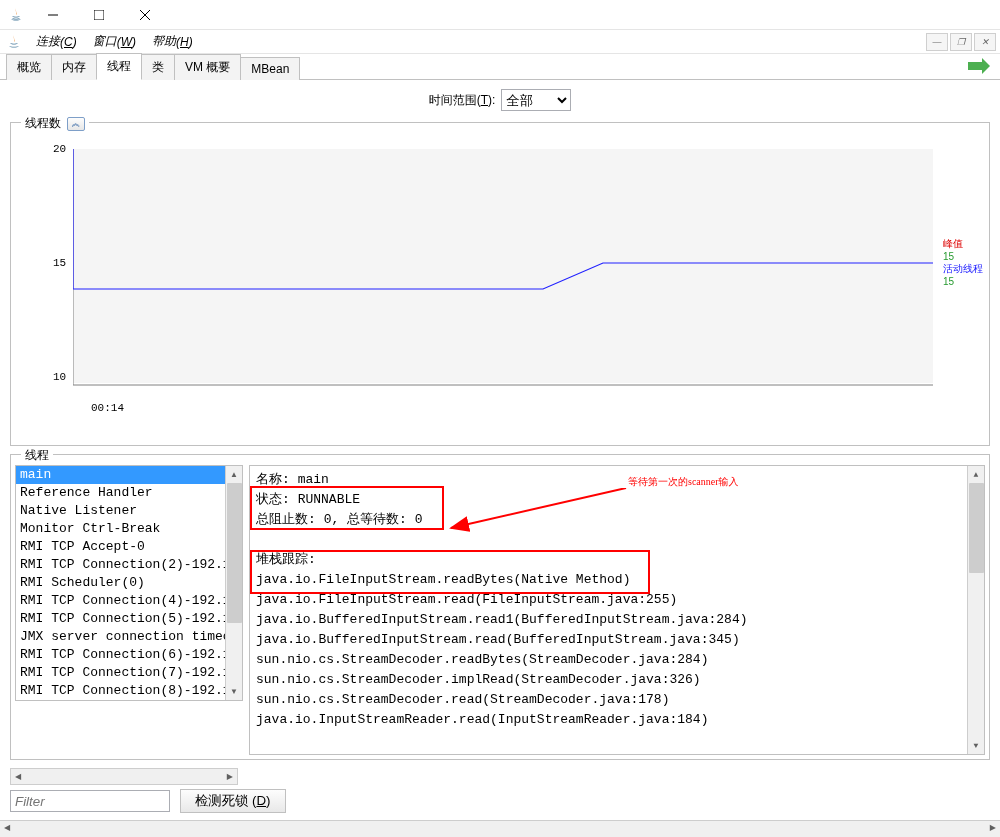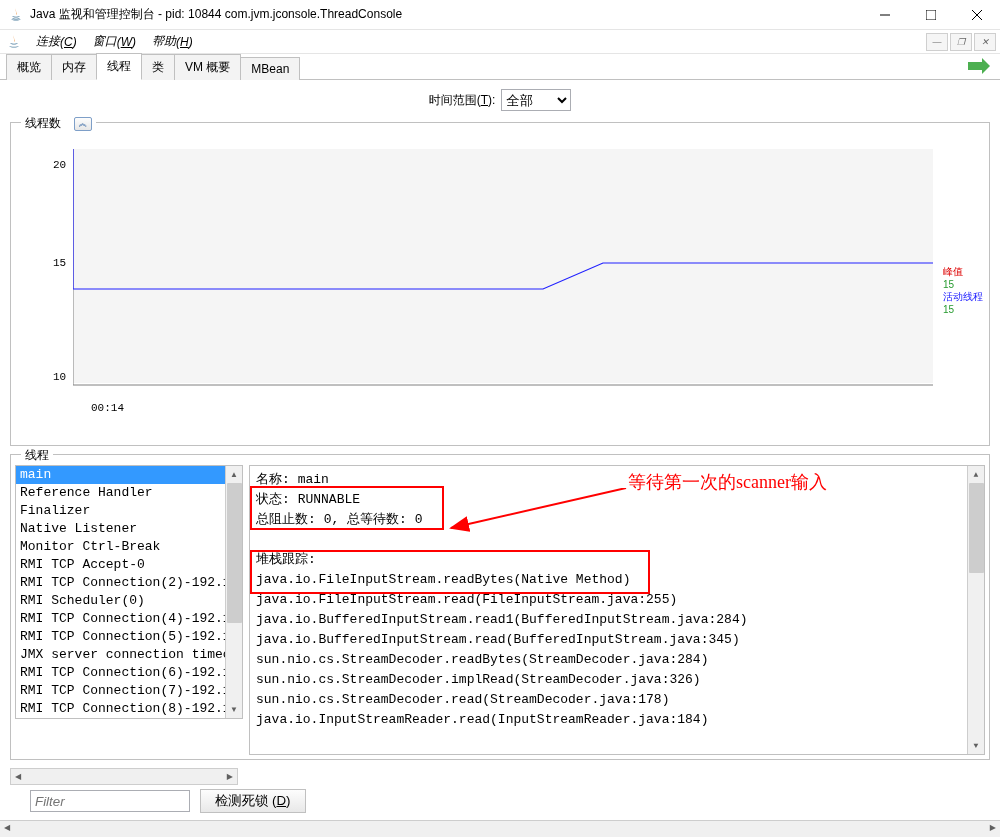--- a/index.html
+++ b/index.html
@@ -15,27 +15,27 @@
 .menu-u { text-decoration: underline; }
 .sub-win-btns { position: absolute; right: 4px; display: flex; gap: 2px; }
 .sub-win-btn { width: 22px; height: 18px; border: 1px solid #cfcfcf; background: #f5f5f5; display: flex; align-items: center; justify-content: center; font-size: 9px; color: #666; }
 .tabbar { height: 26px; display: flex; align-items: flex-end; border-bottom: 1px solid #c0c0c0; padding-left: 6px; position: relative; background: #fff; }
 .tab { padding: 4px 10px; border: 1px solid #c0c0c0; border-bottom: none; background: #f3f3f3; margin-right: -1px; position: relative; top: 1px; }
 .tab.active { background: #fff; border-bottom: 1px solid #fff; z-index: 1; }
 .green-arrow { position: absolute; right: 10px; top: 4px; }
 .time-range { height: 40px; display: flex; align-items: center; justify-content: center; gap: 6px; }
 .time-range select { width: 70px; height: 22px; border: 1px solid #abadb3; background: #fff; }
 .chart-section { margin: 2px 10px 8px 10px; border: 1px solid #c0c0c0; position: relative; padding: 18px 12px 8px 12px; height: 324px; }
-.chart-legend { position: absolute; top: -8px; left: 10px; background: #fff; padding: 0 4px; display: flex; align-items: center; gap: 13px; }
+.chart-legend { position: absolute; top: -8px; left: 10px; background: #fff; padding: 0 4px; display: flex; align-items: center; gap: 6px; }
 .chev-btn { width: 18px; height: 14px; border: 1px solid #7e9fc8; border-radius: 2px; display: flex; align-items: center; justify-content: center; background: linear-gradient(#fdfdfd,#e7e7e7); color: #2a5fa0; font-size: 9px; }
 .chart-area { position: relative; width: 950px; height: 255px; margin-left: 6px; }
 .y-tick { position: absolute; left: 24px; font-size: 11px; font-family: "Courier New", monospace; transform: translateY(-50%); }
 .x-tick { position: absolute; bottom: -18px; font-size: 11px; font-family: "Courier New", monospace; }
 .chart-svg { position: absolute; left: 44px; top: 0; }
-.chart-labels { position: absolute; right: -4px; top: 96px; font-size: 10px; margin-top: 28px; }
+.chart-labels { position: absolute; right: -4px; top: 96px; font-size: 10px; }
 .chart-labels .peak { color: #d00; }
 .chart-labels .peak-v { color: #269a2f; font-size: 10px; }
 .chart-labels .active { color: #2020ff; }
 .chart-labels .active-v { color: #269a2f; font-size: 10px; }
 .bottom-section { display: flex; flex-direction: column; margin: 4px 10px 0 10px; }
 .bottom-top { border: 1px solid #c0c0c0; position: relative; padding: 10px 4px 4px 4px; margin-bottom: 8px; height: 306px; }
 .bottom-top-label { position: absolute; top: -8px; left: 10px; background: #fff; padding: 0 4px; }
 .bottom-columns { display: flex; height: 100%; }
 .thread-list-wrap { width: 228px; position: relative; border: 1px solid #c0c0c0; background: #fff; overflow: hidden; }
 .thread-list { font-family: "Courier New", monospace; font-size: 13px; overflow-y: auto; height: 100%; }
@@ -47,38 +47,37 @@
 .list-scroll .thumb { position: absolute; top: 17px; left: 1px; width: 15px; height: 140px; background: #cdcdcd; border-radius: 1px; }
 .detail-pane { flex: 1; margin-left: 6px; border: 1px solid #c0c0c0; background: #fff; position: relative; padding: 4px 6px; font-family: "Courier New", monospace; font-size: 13px; line-height: 20px; overflow: hidden; }
 .detail-scroll { position: absolute; right: 0; top: 0; width: 17px; height: 100%; background: #f0f0f0; border-left: 1px solid #cdcdcd; }
 .detail-scroll .up, .detail-scroll .down { height: 17px; display: flex; align-items: center; justify-content: center; font-size: 8px; color: #606060; }
 .detail-scroll .down { position: absolute; bottom: 0; width: 100%; }
 .detail-scroll .thumb { position: absolute; top: 17px; left: 1px; width: 15px; height: 90px; background: #cdcdcd; border-radius: 1px; }
 .hscroll { height: 17px; background: #f0f0f0; border: 1px solid #cdcdcd; display: flex; align-items: center; justify-content: space-between; margin-top: 0; width: 228px; }
 .hscroll span { font-size: 8px; color: #606060; padding: 0 4px; }
 .red-box1 { position: absolute; border: 2px solid #f00; top: 20px; left: 0; width: 194px; height: 44px; pointer-events: none; }
 .red-box2 { position: absolute; border: 2px solid #f00; top: 84px; left: 0; width: 400px; height: 44px; pointer-events: none; }
-.annotation-text { position: absolute; color: #f00; font-size: 18px; top: 6px; left: 378px; font-family: SimSun, serif; }
+.annotation-text { position: absolute; color: #f00; font-size: 10px; top: 6px; left: 378px; font-family: SimSun, serif; }
 .arrow-svg { position: absolute; top: 22px; left: 196px; pointer-events: none; }
 .filter-row { display: flex; align-items: center; gap: 10px; }
-.filter-input { width: 160px; height: 22px; border: 1px solid #abadb3; padding: 0 4px; color: #0c4a6e; font-style: italic; margin-left: 20px; }
+.filter-input { width: 160px; height: 22px; border: 1px solid #abadb3; padding: 0 4px; color: #0c4a6e; font-style: italic; }
 .detect-btn { height: 24px; padding: 0 14px; border: 1px solid #c0c0c0; background: linear-gradient(#fdfdfd,#e8e8e8); }
 .status-hscroll { height: 17px; background: #f0f0f0; border-top: 1px solid #cdcdcd; position: absolute; bottom: 0; left: 0; right: 0; display: flex; justify-content: space-between; }
 .status-hscroll span { font-size: 8px; color: #606060; padding: 2px 4px; }
 </style>
 </head>
 <body>
 
 <div class="titlebar">
   <svg class="java-icon" viewBox="0 0 16 16">
       <path fill="#5382a1" d="M3 12c2 2 8 2 10 0-1 1-9 1-10 0z"></path>
       <path fill="#e76f00" d="M8 1c-2 3 2 4 0 7 3-2-2-4 0-7z"></path>
       <path fill="#5382a1" d="M4 9c3 1 5 1 8 0-2 2-6 2-8 0zM4 11c3 1 5 1 8 0-2 2-6 2-8 0z"></path>
     </svg>
-  <div class="title">Java 监视和管理控制台 - pid: 10844 com.jvm.jconsole.ThreadConsole</div>
   <div class="win-btns">
     <div class="win-btn">
         <svg width="10" height="10">
           <line x1="0" y1="5" x2="10" y2="5" stroke="#000"></line>
         </svg>
       </div>
     <div class="win-btn">
         <svg width="10" height="10">
           <rect x="0" y="0" width="10" height="10" fill="none" stroke="#000"></rect>
         </svg>
@@ -124,21 +123,21 @@
   <span><span>时间范围(</span><span class="menu-u">T</span><span>):</span></span>
   <select><option>全部</option></select>
 </div>
 
 <div class="chart-section">
   <div class="chart-legend">
     <span>线程数</span>
     <div class="chev-btn">︽</div>
   </div>
   <div class="chart-area">
-    <div class="y-tick" style="top:24px">20</div>
+    <div class="y-tick" style="top:8px">20</div>
     <div class="y-tick" style="top:122px">15</div>
     <div class="y-tick" style="top:236px">10</div>
     <div class="x-tick" style="left:62px">00:14</div>
     <svg class="chart-svg" width="900" height="255">
       <rect x="0" y="0" width="860" height="242" fill="#f5f5f5"></rect>
       <rect x="0" y="0" width="860" height="8" fill="#fff"></rect>
       <line x1="0" y1="8" x2="0" y2="244" stroke="#808080"></line>
       <line x1="0" y1="244" x2="860" y2="244" stroke="#808080"></line>
       <polyline points="0,8 0,148 470,148 530,122 860,122" fill="none" stroke="#2020ff" stroke-width="1.2"></polyline>
     </svg>
@@ -153,21 +152,20 @@
 
 <div class="bottom-section">
   <div class="bottom-top">
     <div class="bottom-top-label">线程</div>
     <div class="bottom-columns">
       <div style="display:flex;flex-direction:column">
         <div class="thread-list-wrap">
           <div class="thread-list" id="tlist">
               <div class="thread-item selected">main</div>
               <div class="thread-item">Reference Handler</div>
-              <div class="thread-item">Finalizer</div>
               <div class="thread-item">Native Listener</div>
               <div class="thread-item">Monitor Ctrl-Break</div>
               <div class="thread-item">RMI TCP Accept-0</div>
               <div class="thread-item">RMI TCP Connection(2)-192.168</div>
               <div class="thread-item">RMI Scheduler(0)</div>
               <div class="thread-item">RMI TCP Connection(4)-192.168</div>
               <div class="thread-item">RMI TCP Connection(5)-192.168</div>
               <div class="thread-item">JMX server connection timeout</div>
               <div class="thread-item">RMI TCP Connection(6)-192.168</div>
               <div class="thread-item">RMI TCP Connection(7)-192.168</div>

